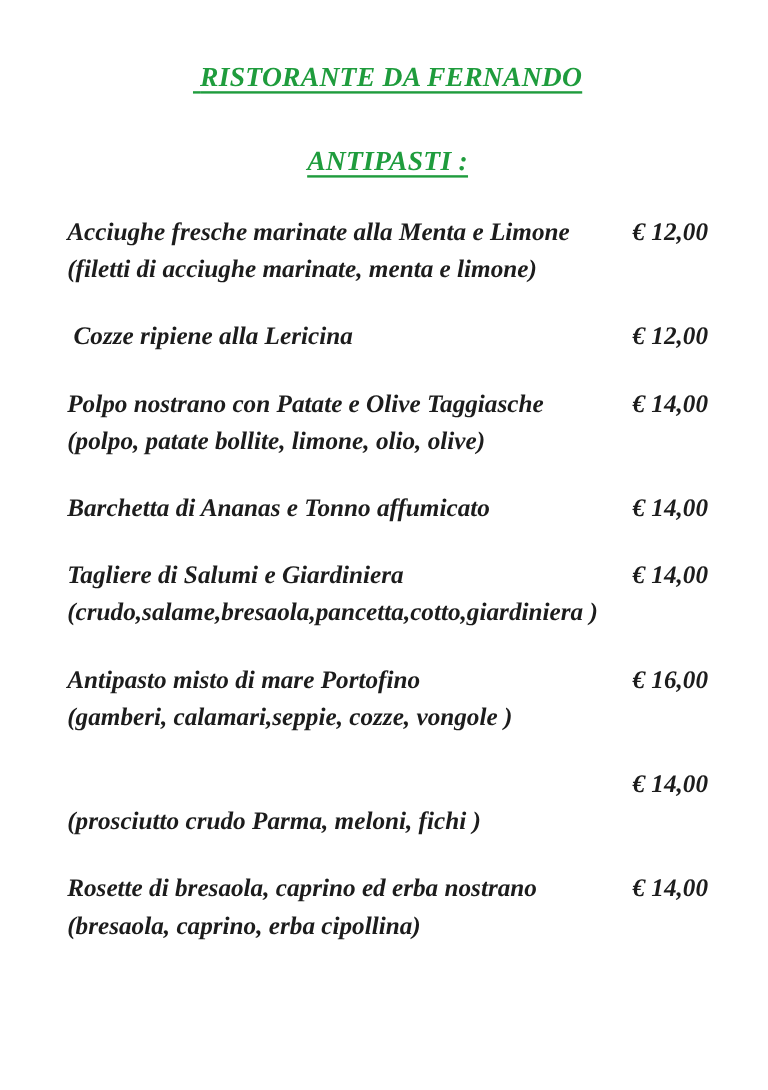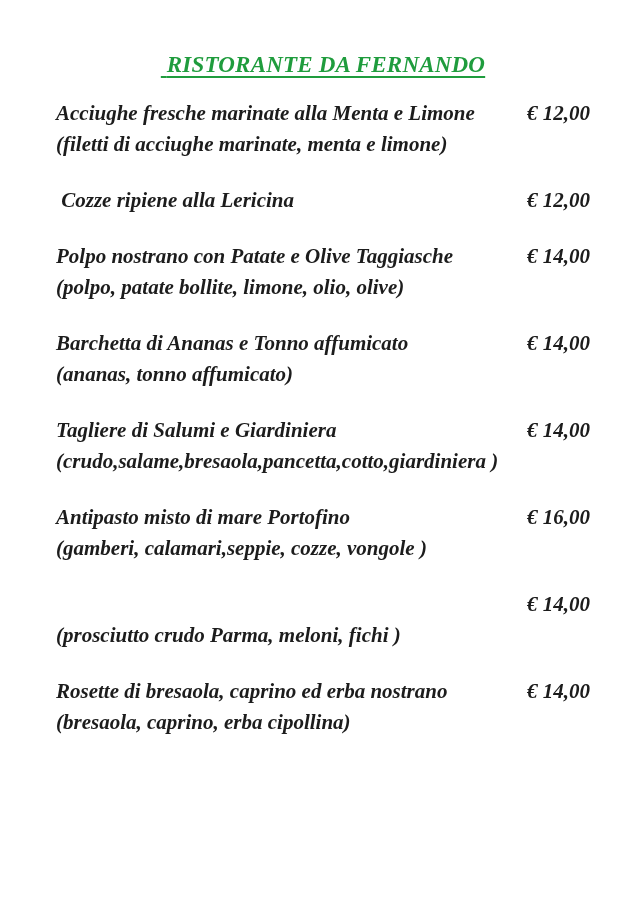--- a/index.html
+++ b/index.html
@@ -31,21 +31,21 @@
     text-align: center;
     color: var(--heading);
     font-size: 23px;
     line-height: 26px;
     text-decoration: underline;
     text-decoration-thickness: 2px;
     text-underline-offset: 4px;
     white-space: pre-wrap;
     letter-spacing: 0.2px;
   }
-  .title   { margin: 0 0 20px 0; }
+  .title   { margin: 0 0 44px 0; }
   .section { margin: 0 0 30px 0; }
 
   .menu-list { font-size: 21px; }
   .menu-item { margin-bottom: 25px; }
   .menu-item .row {
     display: flex;
     align-items: flex-end;
     line-height: 31px;
   }
   .item-name {
@@ -62,20 +62,21 @@
     line-height: 31px;
     white-space: pre-wrap;
     font-style: italic;
   }
 </style>
 </head>
 <body>
 
 <div class="page">
   <div class="heading title"> RISTORANTE DA FERNANDO</div>
+  <div class="heading section">ANTIPASTI :</div>
   <div class="menu-list">
   <div class="menu-item">
     <div class="row">
       <span class="item-name">Acciughe fresche marinate alla Menta e Limone</span>
       <span class="item-price">€ 12,00</span>
     </div>
     <div class="item-desc">(filetti di acciughe marinate, menta e limone)</div>
   </div>
 
   <div class="menu-item">
@@ -91,21 +92,20 @@
       <span class="item-price">€ 14,00</span>
     </div>
     <div class="item-desc">(polpo, patate bollite, limone, olio, olive)</div>
   </div>
 
   <div class="menu-item">
     <div class="row">
       <span class="item-name">Barchetta di Ananas e Tonno affumicato</span>
       <span class="item-price">€ 14,00</span>
     </div>
-    <div class="item-desc">(ananas, tonno affumicato)</div>
   </div>
 
   <div class="menu-item">
     <div class="row">
       <span class="item-name">Tagliere di Salumi e Giardiniera</span>
       <span class="item-price">€ 14,00</span>
     </div>
     <div class="item-desc">(crudo,salame,bresaola,pancetta,cotto,giardiniera )</div>
   </div>
 

